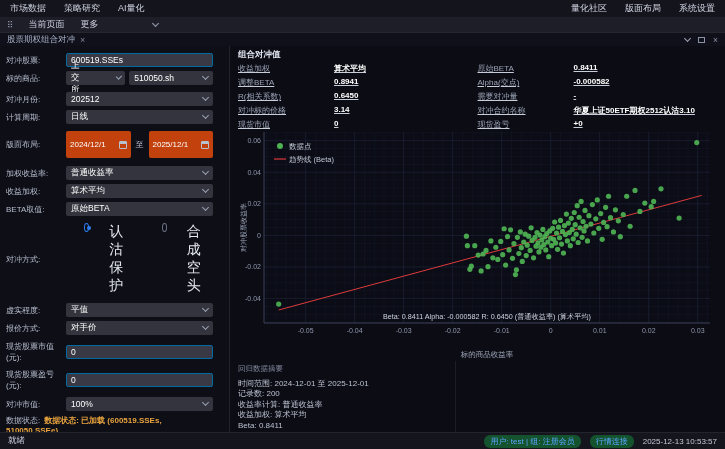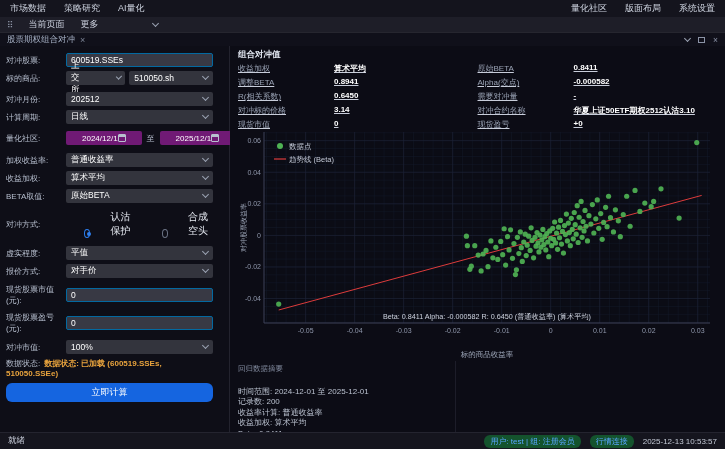--- a/index.html
+++ b/index.html
@@ -53,28 +53,28 @@
     height: 14px; line-height: 12px; font-size: 8.5px; padding: 0 4px; border-radius: 2px;
     overflow: hidden; white-space: nowrap;
   }
   .select {
     flex: 1; background: #33343d; height: 14px; display: flex; align-items: center;
     justify-content: space-between; padding: 0 5px; border-radius: 2px; color: #fff;
     font-size: 8.5px; cursor: default; gap: 29px;
   }
   .select + .select { margin-left: 4px; }
   .datebox {
-    flex: 1; background: #701a75; height: 14px; display: flex; align-items: center;
-    justify-content: space-between; padding: 0 16px; border-radius: 2px; color: #fff; font-size: 8px;
+    flex: 1; background: #c2410c; height: 27px; display: flex; align-items: center;
+    justify-content: space-between; padding: 0 4px; border-radius: 2px; color: #fff; font-size: 8px;
   }
   .cal { width: 8px; height: 8px; border: 1px solid #b8c0cf; border-radius: 1px; position: relative; }
   .cal::before { content: ""; position: absolute; left: 0; right: 0; top: 0; height: 2px; background: #b8c0cf; }
   .toword { margin: 0 5px; color: #b7bfcf; font-size: 8px; }
   .radiogrp { flex: 1; display: flex; gap: 26px; padding-left: 18px; }
-  .radioopt { display: flex; align-items: flex-end; gap: 20px; color: #e6eaf2; font-size: 10px; }
+  .radioopt { display: flex; align-items: flex-start; gap: 20px; color: #e6eaf2; font-size: 14px; }
   .radio { width: 9px; height: 9px; border: 1px solid #6b7385; border-radius: 50%; position: relative; }
   .radio.sel { border-color: #2d7ff0; }
   .radio.sel::after {
     content: ""; position: absolute; left: 1.5px; top: 1.5px; width: 4px; height: 4px;
     border-radius: 50%; background: #2d7ff0;
   }
   .status-line { font-size: 8px; color: #e8a33d; font-weight: bold; margin: 3px 0 5px; }
   .status-line .sl { color: #b7bfcf; font-weight: normal; margin-right: 4px; }
   .calc-btn {
     height: 19px; background: #1565e0; color: #fff; font-size: 9px; border: none;
@@ -84,21 +84,21 @@
   
   .panel-header { font-size: 8.5px; font-weight: bold; color: #e3e8f2; padding: 3px 0 2px 8px; }
   .stats { display: flex; padding: 0 8px; text-decoration: underline; }
   .statcol { flex: 1; display: grid; grid-template-columns: 96px 1fr; row-gap: 3px; font-size: 8px; align-content: start; }
   .stat-label { color: #9aa3b5; }
   .stat-value { color: #fff; font-weight: bold; }
   
   .chart-wrap { position: absolute; left: 8px; top: 82px; width: 480px; height: 233px; }
   
   .summary { position: absolute; left: 8px; top: 318px; font-size: 8px; color: #b9c0ce; line-height: 10.5px; }
-  .summary-title { color: #80899c; font-size: 7.5px; margin-bottom: 12px; }
+  .summary-title { color: #80899c; font-size: 7.5px; margin-bottom: 4px; }
   .vdivider { position: absolute; left: 225px; top: 315px; bottom: 0; width: 1px; background: #1d1d29; }
   
   .statusbar {
     position: absolute; left: 0; right: 0; bottom: 0; height: 17px; background: #15151e;
     border-top: 1px solid #24242f; display: flex; align-items: center;
     justify-content: space-between; padding: 0 8px; font-size: 8.5px;
   }
   .sb-right { display: flex; align-items: center; gap: 9px; }
   .chip { background: #14532d; color: #58a6ff; padding: 1px 6px; border-radius: 6px; font-size: 8px; }
   .sb-time { color: #c2c8d4; font-size: 8px; }
@@ -164,21 +164,21 @@
       </div>
     </div>
     <div class="frow">
       <span class="flabel">计算周期:</span>
       <div class="select">
         <span>日线</span>
           <span class="chev"></span>
       </div>
     </div>
     <div class="frow" style="margin-top:7px">
-      <span class="flabel">量化社区:</span>
+      <span class="flabel">版面布局:</span>
       <div class="datebox">
         <span>2024/12/1</span>
           <span class="cal"></span>
       </div>
       <span class="toword">至</span>
       <div class="datebox">
         <span>2025/12/1</span>
           <span class="cal"></span>
       </div>
     </div>

